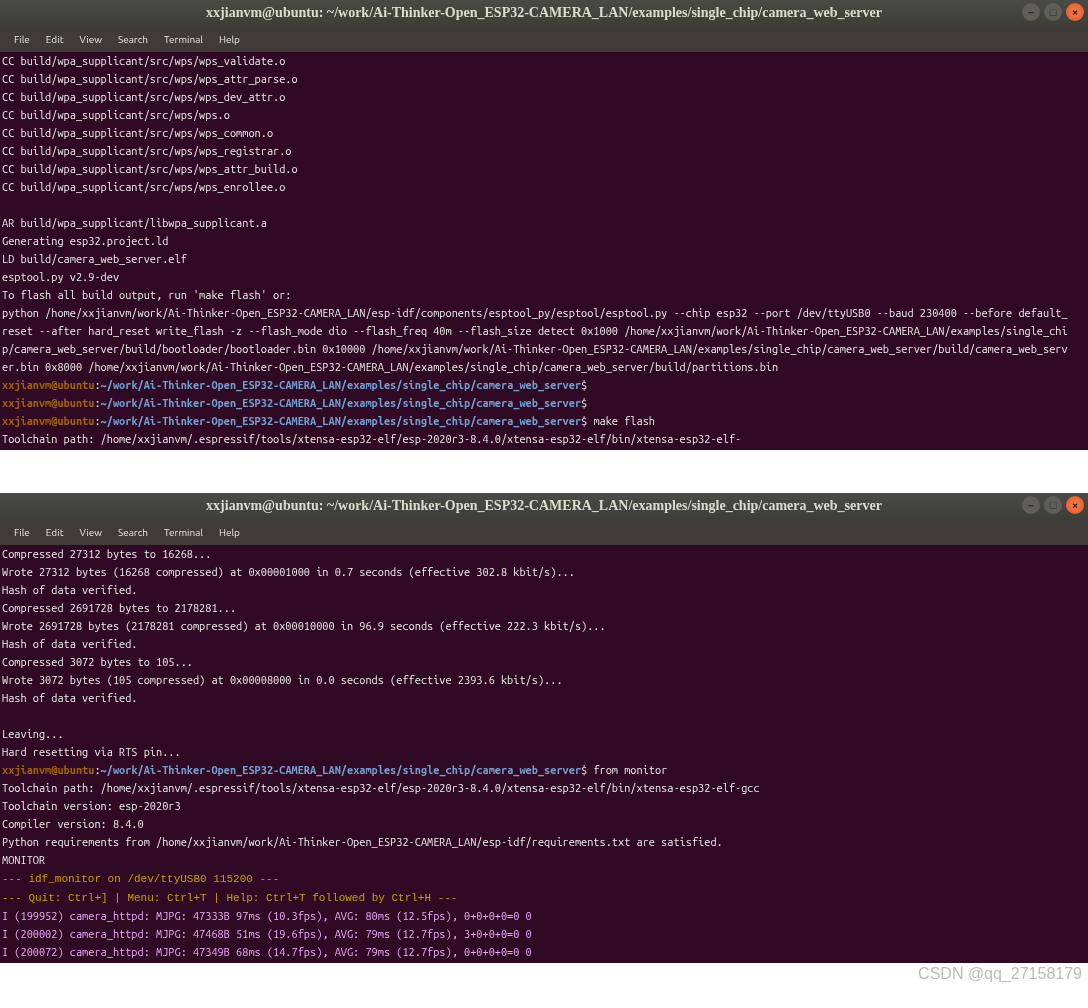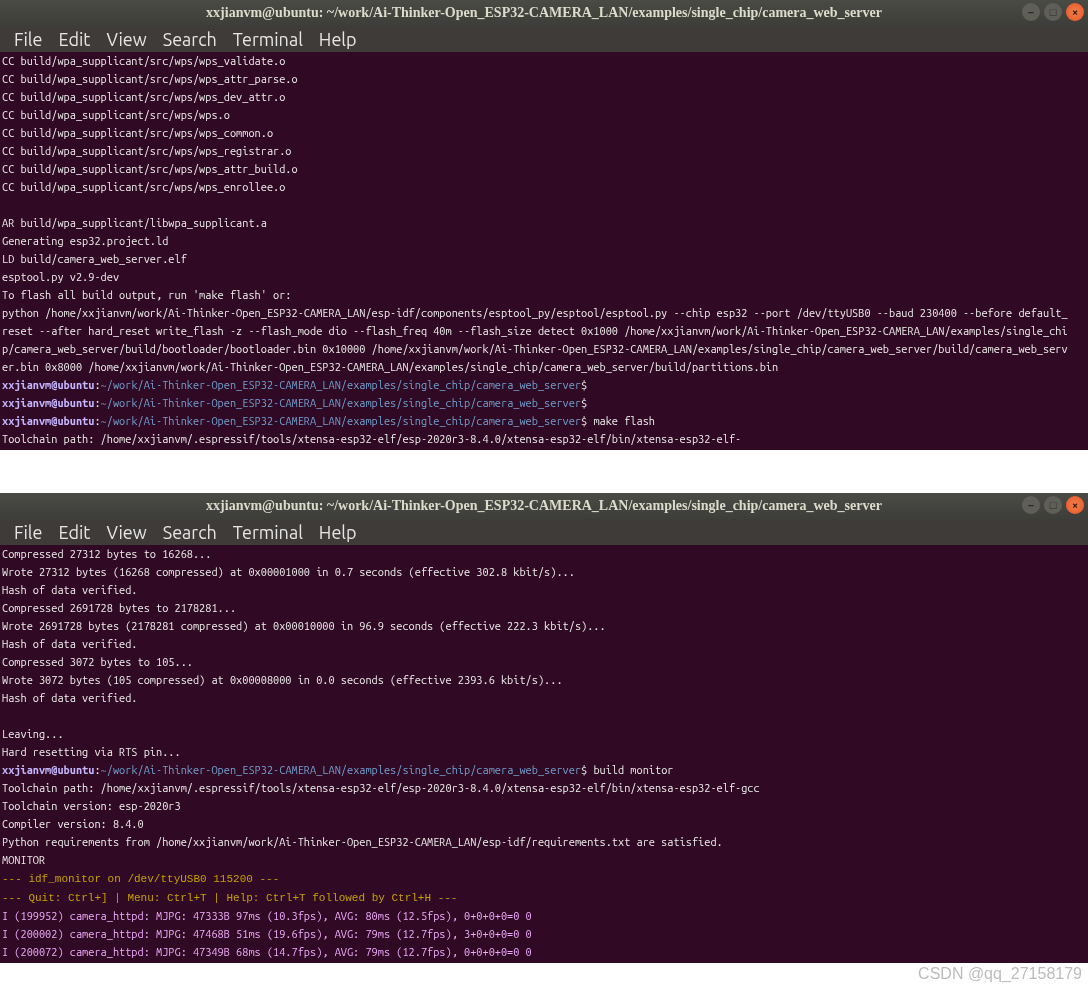--- a/index.html
+++ b/index.html
@@ -3,25 +3,25 @@
 <meta charset="utf-8">
 <style>
   * { margin:0; padding:0; box-sizing:border-box; }
   body { background:#fff; font-family:"Ubuntu Mono","DejaVu Sans Mono",monospace; width:1088px; }
   .window { width:1088px; background:#300A24; }
   .titlebar { height:26px; background:linear-gradient(#4b4b46,#3d3d39); display:flex; align-items:center; position:relative; color:#dcdccc; font-family:"Ubuntu",sans-serif; font-size:14px; font-weight:bold; }
   .titlebar .title { flex:1; text-align:center;font-family:Liberation Serif, serif; }
   .win-controls { position:absolute; right:4px; top:3px; display:flex; gap:4px; }
   .win-btn { width:18px; height:18px; border-radius:9px; background:#5f5f58; color:#2a2a28; font-size:11px; display:flex; align-items:center; justify-content:center; line-height:1; }
   .win-btn.close { background:radial-gradient(#f08050,#e95420); color:#3a1a0a; }
-  .menubar { height:26px; background:#3e3b39; display:flex; align-items:center; padding:0 6px; gap:0; font-family:"Ubuntu",sans-serif; font-size:18px; color:#e6e6e6; }
+  .menubar { height:26px; background:#3e3b39; display:flex; align-items:center; padding:0 6px; gap:0; font-family:"Ubuntu",sans-serif; font-size:10px; color:#e6e6e6; }
   .menubar span { padding:0 8px; cursor:pointer; }
   .term { background:#300A24; color:#eeeeec; font-size:11px; line-height:18px; padding:0 18px 2px 2px; white-space:pre-wrap; word-break:break-all; font-family:"Ubuntu Mono","DejaVu Sans Mono",monospace; }
-  .green-b { color:#c4b5fd; font-weight:bold;margin-top:44px; }
-  .blue-b { color:#729fcf; font-weight:normal; }
+  .green-b { color:#a16207; font-weight:bold;margin-top:44px; }
+  .blue-b { color:#729fcf; font-weight:bold; }
   .white { color:#eeeeec; }
   .yellow { color:#c4a000;font-family:Liberation Mono, monospace; }
   .lgreen { color:#f0abfc; }
   .gap { height:43px; background:#fff; }
   .watermark { text-align:right; color:#bbb; font-family:sans-serif; font-size:16px; padding:2px 6px 0 0; background:#fff; }
 </style>
 </head>
 <body>
 
 <div class="window">
@@ -86,21 +86,21 @@
 Hash of data verified.
 Compressed 2691728 bytes to 2178281...
 Wrote 2691728 bytes (2178281 compressed) at 0x00010000 in 96.9 seconds (effective 222.3 kbit/s)...
 Hash of data verified.
 Compressed 3072 bytes to 105...
 Wrote 3072 bytes (105 compressed) at 0x00008000 in 0.0 seconds (effective 2393.6 kbit/s)...
 Hash of data verified.
 
 Leaving...
 Hard resetting via RTS pin...
-</span><span class="green-b">xxjianvm@ubuntu</span><span class="white">:</span><span class="blue-b">~/work/Ai-Thinker-Open_ESP32-CAMERA_LAN/examples/single_chip/camera_web_server</span><span class="white">$</span><span class="white"> build monitor</span>
+</span><span class="green-b">xxjianvm@ubuntu</span><span class="white">:</span><span class="blue-b">~/work/Ai-Thinker-Open_ESP32-CAMERA_LAN/examples/single_chip/camera_web_server</span><span class="white">$</span><span class="white"> from monitor</span>
 <span id="after2">Toolchain path: /home/xxjianvm/.espressif/tools/xtensa-esp32-elf/esp-2020r3-8.4.0/xtensa-esp32-elf/bin/xtensa-esp32-elf-gcc
 Toolchain version: esp-2020r3
 Compiler version: 8.4.0
 Python requirements from /home/xxjianvm/work/Ai-Thinker-Open_ESP32-CAMERA_LAN/esp-idf/requirements.txt are satisfied.
 MONITOR
 </span><span class="yellow">--- idf_monitor on /dev/ttyUSB0 115200 ---</span>
 <span class="yellow">--- Quit: Ctrl+] | Menu: Ctrl+T | Help: Ctrl+T followed by Ctrl+H ---</span>
 <span id="logs2"><span class="lgreen">I (199952) camera_httpd: MJPG: 47333B 97ms (10.3fps), AVG: 80ms (12.5fps), 0+0+0+0=0 0</span>
 <span class="lgreen">I (200002) camera_httpd: MJPG: 47468B 51ms (19.6fps), AVG: 79ms (12.7fps), 3+0+0+0=0 0</span>
 <span class="lgreen">I (200072) camera_httpd: MJPG: 47349B 68ms (14.7fps), AVG: 79ms (12.7fps), 0+0+0+0=0 0</span></span></div>

